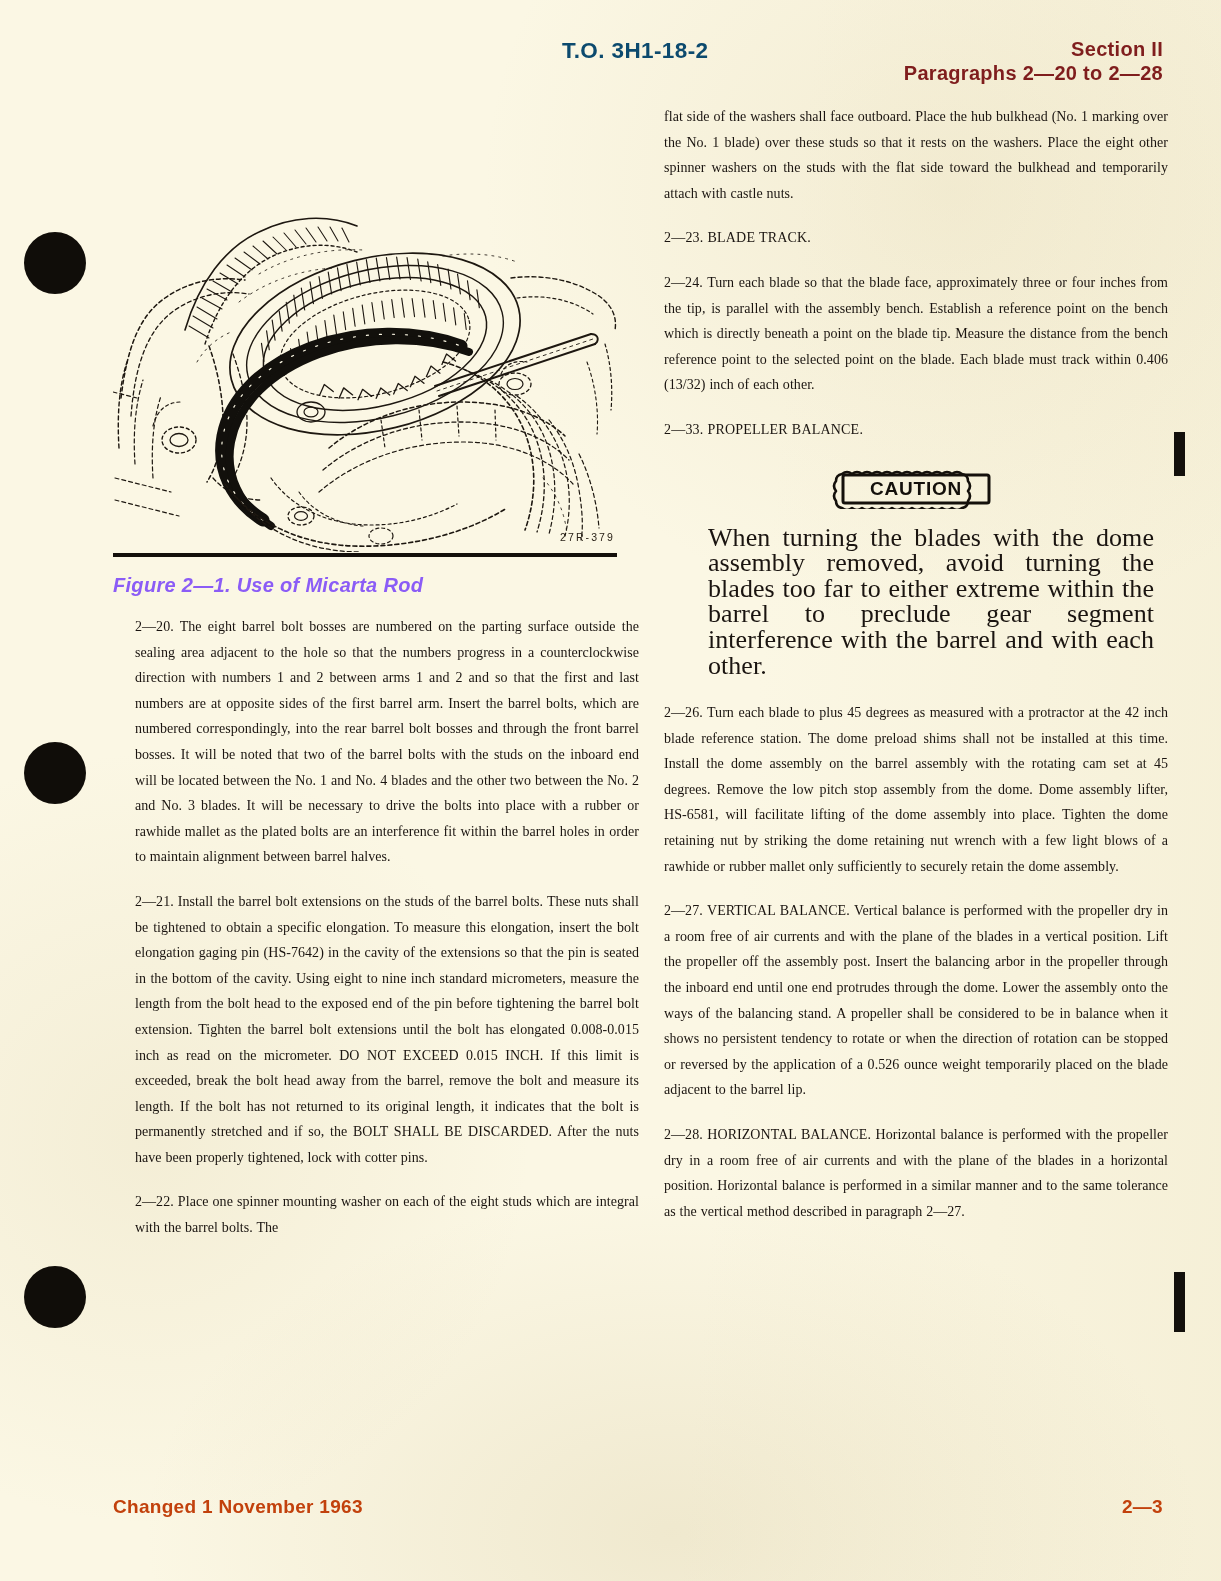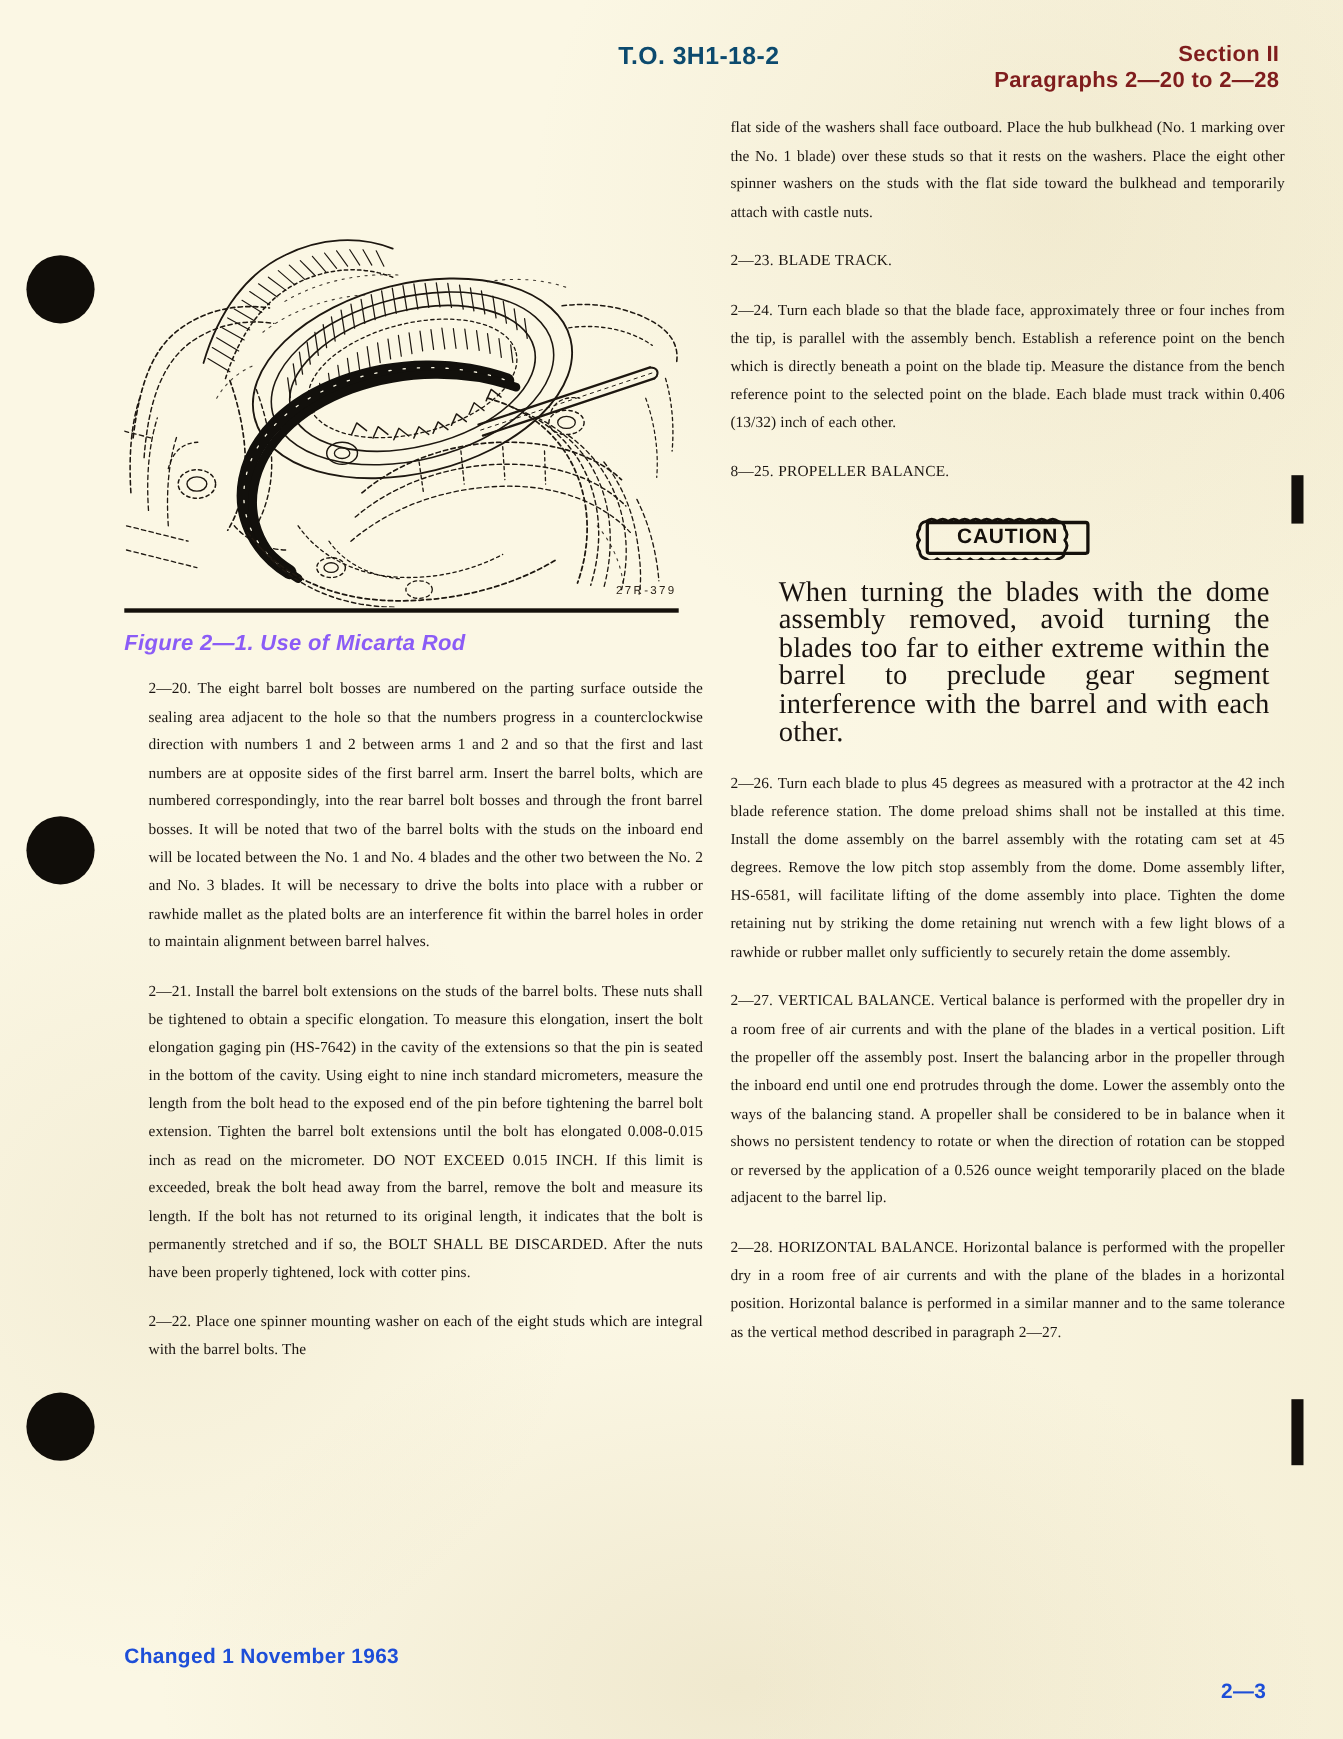--- a/index.html
+++ b/index.html
@@ -184,25 +184,25 @@
   .footer {
     position: absolute;
     left: 113px;
     right: 58px;
     bottom: 59px;
     height: 26px;
     font-family: "Liberation Sans", "DejaVu Sans", sans-serif;
     font-weight: bold;
     font-size: 19px;
     letter-spacing: 0.3px;
-    color: #1d4ed8;
+    color: #c2410c;
     z-index: 5;
   }
   .footer-left  { position: absolute; left: 0;  top: 0; }
-  .footer-right { position: absolute; right: 12px; top: 0; margin-top: 32px; }
+  .footer-right { position: absolute; right: 0; top: 0; }
 </style>
 </head>
 <body>
 
 <div class="page">
 
   <div class="punch" style="left:24px; top:232px;"></div>
   <div class="punch" style="left:24px; top:742px;"></div>
   <div class="punch" style="left:24px; top:1266px;"></div>
 
@@ -401,21 +401,21 @@
     <p class="body-text">2—22. Place one spinner mounting washer on each of the eight studs which are integral with the barrel bolts. The</p>
   </div>
 
   <div class="col col-right">
     <p class="body-text">flat side of the washers shall face outboard. Place the hub bulkhead (No. 1 marking over the No. 1 blade) over these studs so that it rests on the washers. Place the eight other spinner washers on the studs with the flat side toward the bulkhead and temporarily attach with castle nuts.</p>
 
     <p class="body-text heading-run">2—23. BLADE TRACK.</p>
 
     <p class="body-text">2—24. Turn each blade so that the blade face, approxi­mately three or four inches from the tip, is parallel with the assembly bench. Establish a reference point on the bench which is directly beneath a point on the blade tip. Measure the distance from the bench reference point to the selected point on the blade. Each blade must track within 0.406 (13/32) inch of each other.</p>
 
-    <p class="body-text heading-run">8—25. PROPELLER BALANCE.</p>
+    <p class="body-text heading-run">2—33. PROPELLER BALANCE.</p>
 
     <div class="caution-block">
       <div class="caution-badge">
         <svg viewBox="0 0 172 40" xmlns="http://www.w3.org/2000/svg" aria-hidden="true">
 
           <path d="M12 5
                    q5 -4 10 0 q5 -4 10 0 q5 -4 10 0 q5 -4 10 0 q5 -4 10 0 q5 -4 10 0
                    q5 -4 10 0 q5 -4 10 0 q5 -4 10 0 q5 -4 10 0 q5 -4 10 0 q5 -4 10 0
                    q6 1 6 7 q4 5 0 10 q4 5 0 10 q0 6 -6 7
                    q-5 4 -10 0 q-5 4 -10 0 q-5 4 -10 0 q-5 4 -10 0 q-5 4 -10 0 q-5 4 -10 0

